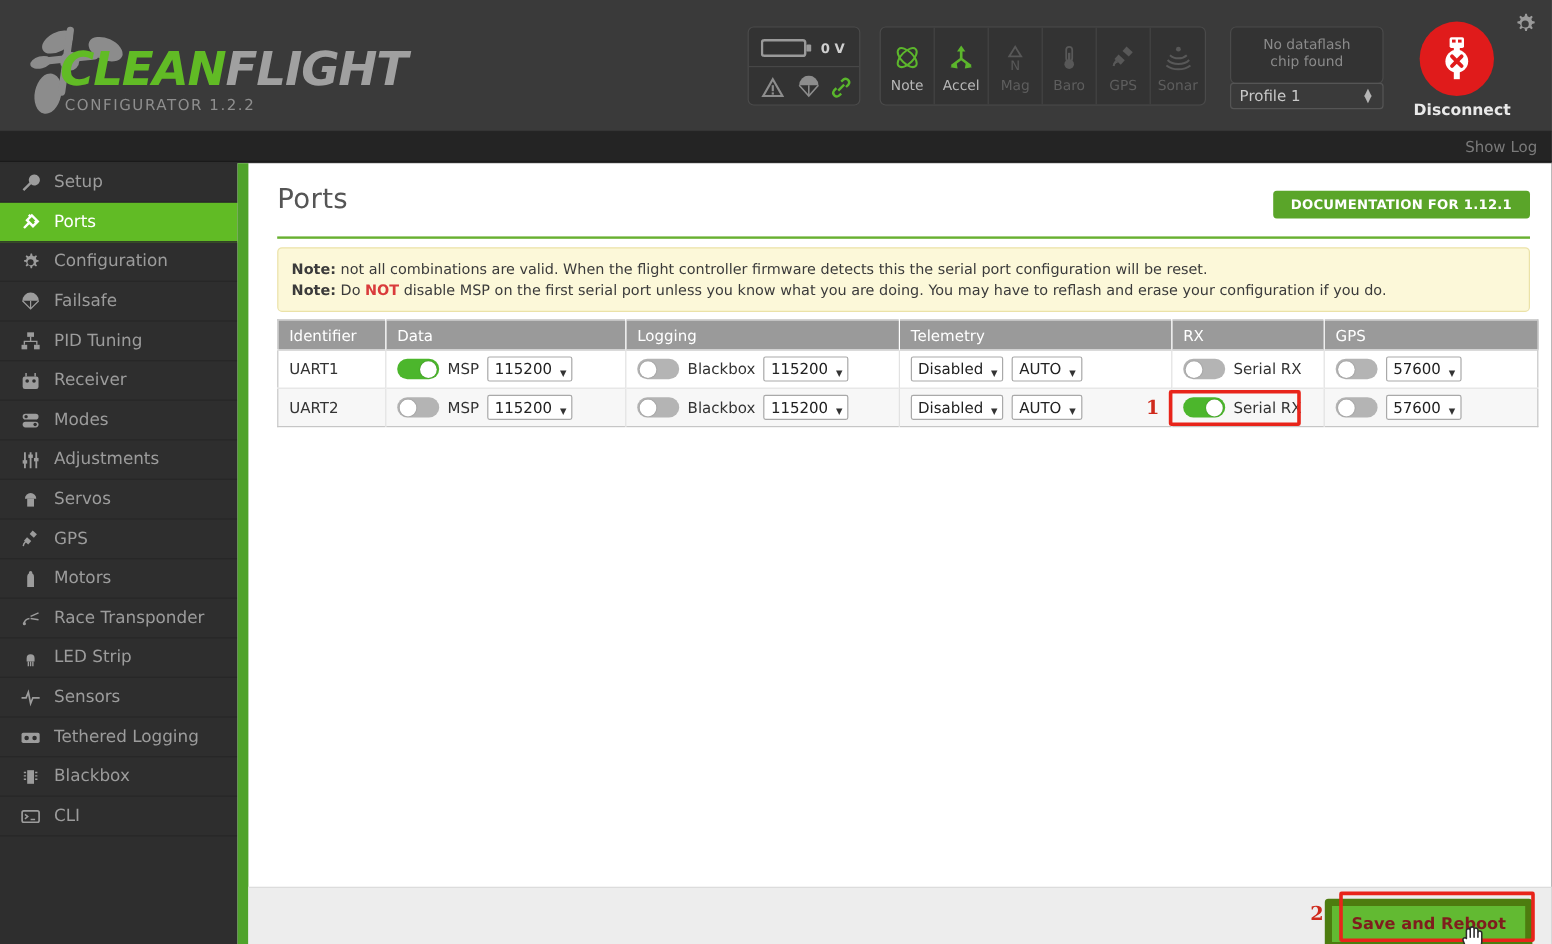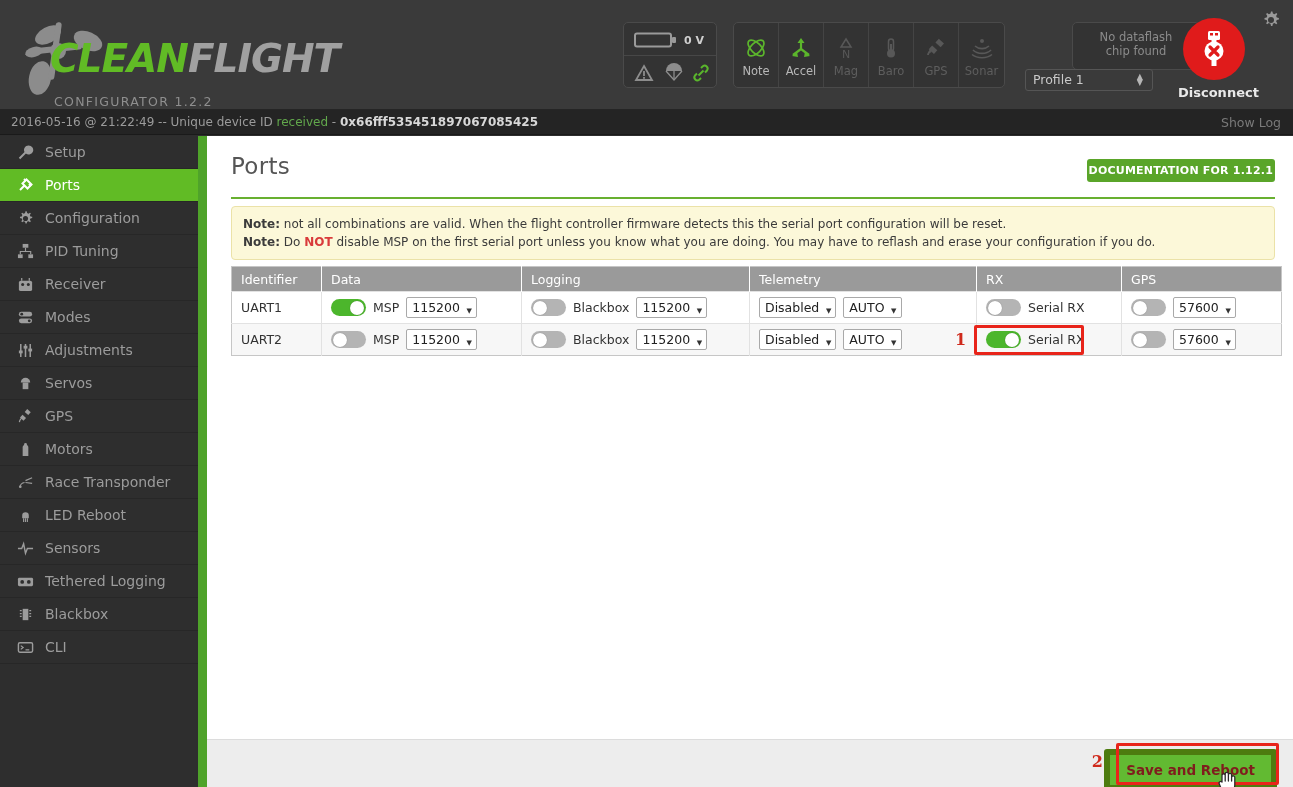--- a/index.html
+++ b/index.html
@@ -20,21 +20,21 @@
   .logo-svg { position: absolute; left: 0; top: 0; }
   .logo-text {
     position: absolute; left: 38px; top: 28px;
     font-size: 39px; font-weight: bold; font-style: italic;
     letter-spacing: -1px;
   }
   .logo-clean { color: #61bb25; }
   .logo-flight { color: #a0a0a0; }
   .logo-sub {
     position: absolute; left: 42px; top: 72px;
-    font-size: 12.5px; color: #8e8e8e; letter-spacing: 1.3px; margin-top: 14px;
+    font-size: 12.5px; color: #8e8e8e; letter-spacing: 1.3px;
   }
 
   
   .batt-box {
     position: absolute; left: 623px; top: 22px;
     width: 94px; height: 66px;
     background: #333; border: 1px solid #4a4a4a; border-radius: 5px;
   }
   .batt-top { height: 33px; position: relative; border-bottom: 1px solid #474747; }
   .batt-icon { position: absolute; left: 10px; top: 9px; width: 44px; height: 16px; }
@@ -62,21 +62,21 @@
   .sensor .sl { font-size: 11.5px; margin-top: 1px; }
   .on  .sl { color: #b8b8b8; }
   .off .sl { color: #5e5e5e; text-align: center; }
 
   
   .dataflash {
     position: absolute; left: 1025px; top: 22px;
     width: 128px; height: 48px;
     background: #333; border: 1px solid #4a4a4a; border-radius: 5px;
     color: #8b8b8b; font-size: 11.5px; line-height: 14px;
-    text-align: center; padding-top: 7px; margin-left: 47px;
+    text-align: center; padding-top: 7px;
   }
   .profile-sel {
     position: absolute; left: 1025px; top: 69px;
     width: 128px; height: 22px;
     background: #3a3a3a; border: 1px solid #555; border-radius: 3px;
     color: #c9c9c9; font-size: 12.5px;
     padding-left: 7px; line-height: 20px;
   }
   .profile-arrows {
     position: absolute; right: 9px; top: 4px;
@@ -126,21 +126,21 @@
   }
   .page-head { position: relative; height: 48px; margin: 10px 14px 0 14px; }
   .page-title {
     font-size: 23px; color: #555; font-weight: normal;
     position: absolute; left: 10px; top: 7px; letter-spacing: .3px;
   }
   .doc-btn {
     position: absolute; right: 4px; top: 13px;
     background: #5aa529; color: #fff;
     font-size: 11px; font-weight: bold;
-    padding: 5px 2px; border-radius: 3px; letter-spacing: .2px;
+    padding: 5px 15px; border-radius: 3px; letter-spacing: .2px;
   }
   .title-rule {
     position: absolute; left: 24px; right: 18px; top: 61px;
     height: 2px; background: #68b030;
   }
   .note-box {
     position: absolute; left: 24px; right: 18px; top: 70px;
     background: #fcf8d9; border: 1px solid #ebe2a8; border-radius: 4px;
     padding: 8px 11px; font-size: 12px; color: #3b3b3b; line-height: 18px;
   }
@@ -357,21 +357,20 @@
 
   <span class="gear-top">
     <svg width="20" height="20" viewBox="0 0 20 20">
       <path d="M10 1.5 l1.4 0 .5 2.1 1.6.7 1.8-1.2 1 1 -1.2 1.8 .7 1.6 2.1 .5 0 1.4 -2.1 .5 -.7 1.6 1.2 1.8 -1 1 -1.8-1.2 -1.6 .7 -.5 2.1 -1.4 0 -.5-2.1 -1.6-.7 -1.8 1.2 -1-1 1.2-1.8 -.7-1.6 -2.1-.5 0-1.4 2.1-.5 .7-1.6 -1.2-1.8 1-1 1.8 1.2 1.6-.7z" fill="#9a9a9a"></path>
       <circle cx="10" cy="10" r="3" fill="#3a3a3a"></circle>
     </svg>
   </span>
 </div>
 
 <div class="logbar">
-  <div class="log-text"><span>2016-05-16 @ 21:22:49 -- Unique device ID </span><span class="log-green">received</span><span> - </span><span class="log-id">0x66fff535451897067085425</span></div>
   <div class="show-log">Show Log</div>
 </div>
 
 <div class="sidebar">
 
   <div class="nav-item">
     <span class="nav-ico">
         <svg width="17" height="17" viewBox="0 0 17 17">
           <path d="M11.5 1.5a4.5 4.5 0 0 0-4 6.6L1.8 13.8l1.4 1.4 5.7-5.7a4.5 4.5 0 1 0 2.6-8z" fill="#9c9c9c"></path>
         </svg>
@@ -392,20 +391,29 @@
   <div class="nav-item">
     <span class="nav-ico">
         <svg width="17" height="17" viewBox="0 0 20 20">
           <path d="M10 1.5 l1.4 0 .5 2.1 1.6.7 1.8-1.2 1 1 -1.2 1.8 .7 1.6 2.1 .5 0 1.4 -2.1 .5 -.7 1.6 1.2 1.8 -1 1 -1.8-1.2 -1.6 .7 -.5 2.1 -1.4 0 -.5-2.1 -1.6-.7 -1.8 1.2 -1-1 1.2-1.8 -.7-1.6 -2.1-.5 0-1.4 2.1-.5 .7-1.6 -1.2-1.8 1-1 1.8 1.2 1.6-.7z" fill="#9c9c9c"></path>
           <circle cx="10" cy="10" r="3" fill="#2e2e2e"></circle>
         </svg>
       </span>
     <span>Configuration</span>
   </div>
 
+  <div class="nav-item">
+    <span class="nav-ico">
+        <svg width="17" height="17" viewBox="0 0 20 20">
+          <path d="M2 9 A8 8 0 0 1 18 9 Z" fill="#9c9c9c"></path>
+          <path d="M2 9 L10 17 L18 9 M10 9 L10 17" stroke="#9c9c9c" stroke-width="1.2" fill="none"></path>
+        </svg>
+      </span>
+    <span>Failsafe</span>
+  </div>
 
   <div class="nav-item">
     <span class="nav-ico">
         <svg width="17" height="17" viewBox="0 0 18 18">
           <rect x="6" y="1" width="6" height="4" fill="#9c9c9c"></rect>
           <rect x="1" y="12" width="5" height="4" fill="#9c9c9c"></rect>
           <rect x="12" y="12" width="5" height="4" fill="#9c9c9c"></rect>
           <path d="M9 5 v4 M3.5 12 v-3 h11 v3" stroke="#9c9c9c" stroke-width="1.2" fill="none"></path>
         </svg>
       </span>
@@ -490,21 +498,21 @@
     <span>Race Transponder</span>
   </div>
 
   <div class="nav-item">
     <span class="nav-ico">
         <svg width="17" height="17" viewBox="0 0 18 18">
           <path d="M5.5 9 a3.5 3.5 0 0 1 7 0 v3 h-7z" fill="#9c9c9c"></path>
           <path d="M7 12 v4 M9 12 v4 M11 12 v4" stroke="#9c9c9c" stroke-width="1.2"></path>
         </svg>
       </span>
-    <span>LED Reboot</span>
+    <span>LED Strip</span>
   </div>
 
   <div class="nav-item">
     <span class="nav-ico">
         <svg width="17" height="17" viewBox="0 0 18 18">
           <path d="M1 9 h4 l2-5 2 10 2-5 h6" stroke="#9c9c9c" stroke-width="1.5" fill="none"></path>
         </svg>
       </span>
     <span>Sensors</span>
   </div>
@@ -555,21 +563,21 @@
     <div><span class="note-lbl">Note:</span><span> Do </span><span class="note-not">NOT</span><span> disable MSP on the first serial port unless you know what you are doing. You may have to reflash and erase your configuration if you do.</span></div>
   </div>
 
   <table class="ports-table">
     <thead>
       <tr>
         <th style="width:90px">Identifier</th>
         <th style="width:200px">Data</th>
         <th style="width:228px">Logging</th>
         <th style="width:227px">Telemetry</th>
-        <th style="width:145px">RX</th>
+        <th style="width:127px">RX</th>
         <th>GPS</th>
       </tr>
     </thead>
     <tbody>
       <tr>
         <td>UART1</td>
         <td>
           <div class="cellflex">
             <span class="toggle on">
                 <span class="knob"></span>

